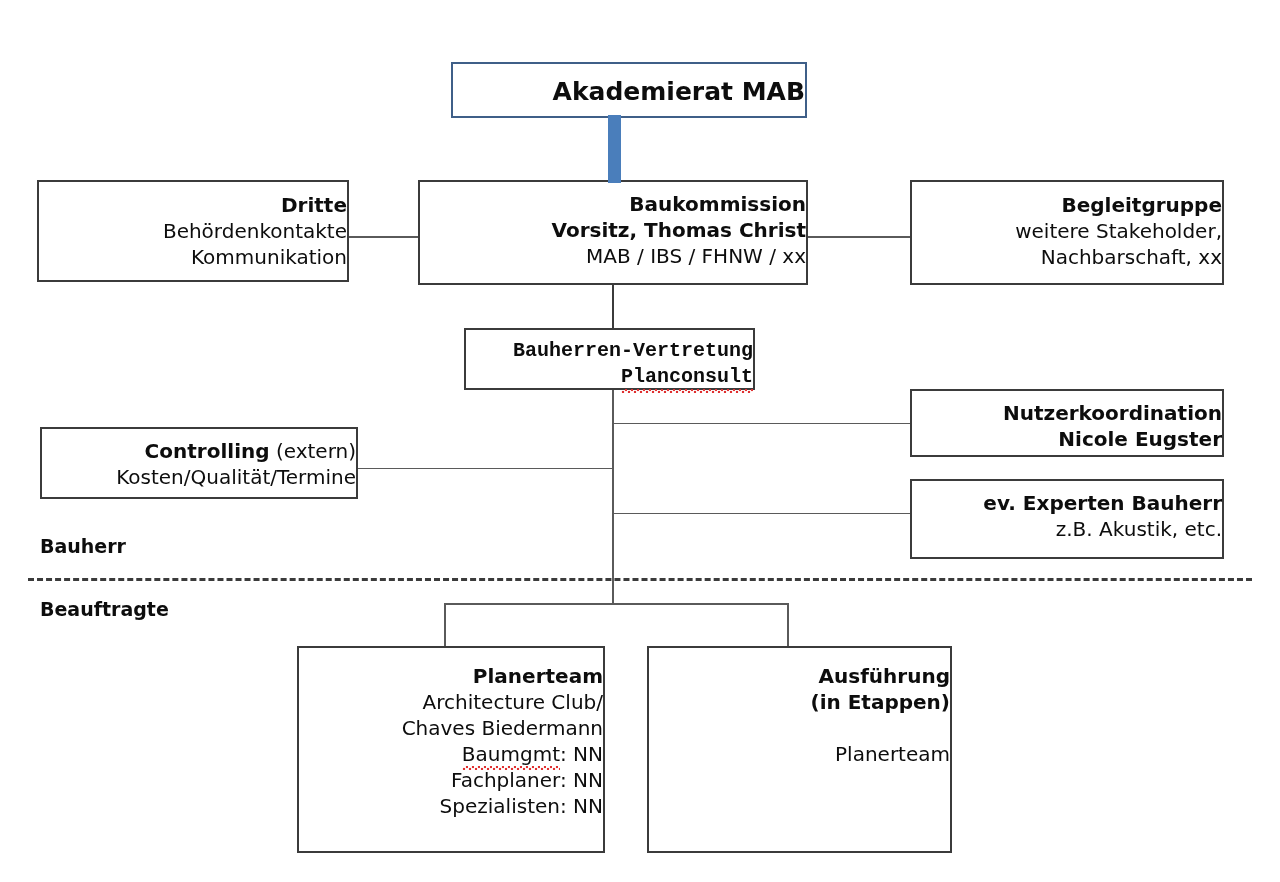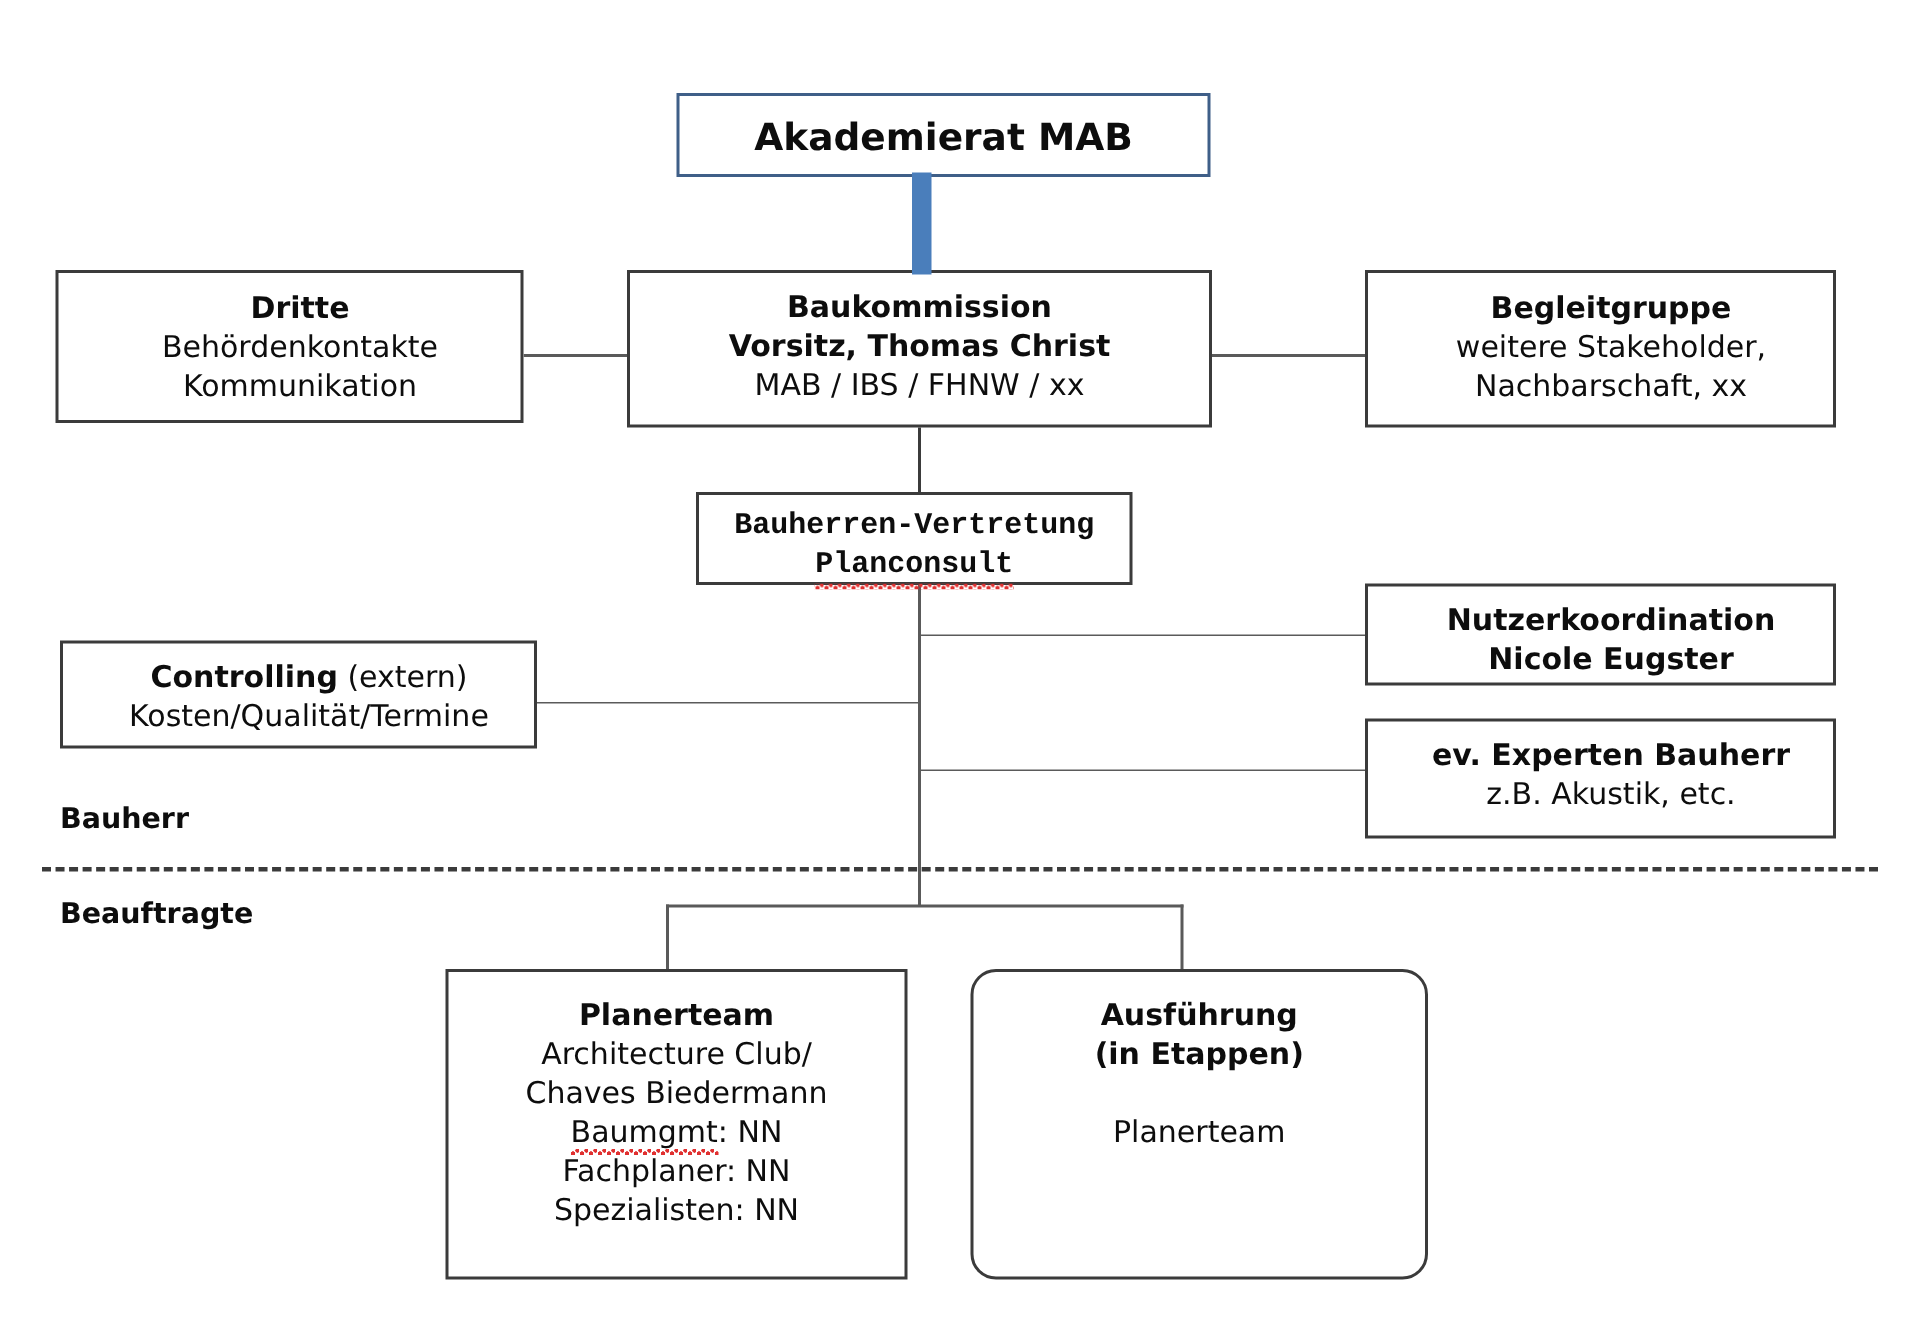--- a/index.html
+++ b/index.html
@@ -31,22 +31,22 @@
     position: absolute;
     left: 0; right: 0;
     display: flex;
     flex-direction: column;
   }
   .box .line {
     white-space: nowrap;
     line-height: 1.30;
   }
 
-  .pad-left .inner { padding-left: 14px; align-items: center; text-align: left; }
-  .centered .inner { align-items: center; text-align: center; }
+  .pad-left .inner { padding-left: 14px; align-items: flex-end; text-align: left; }
+  .centered .inner { align-items: flex-end; text-align: center; }
 
   .b   { font-weight: bold; }
   .n   { font-weight: normal; }
 
   
   .sp {
     position: relative;
     display: inline-block;
   }
   .sp::after {
@@ -116,21 +116,21 @@
   #box-controlling .line  { font-size: 20px; }
 
   #box-experten { left: 910px; top: 479px; width: 314px; height: 80px; }
   #box-experten .inner { top: 9px; }
   #box-experten .line  { font-size: 20px; }
 
   #box-planerteam { left: 297px; top: 646px; width: 308px; height: 207px; }
   #box-planerteam .inner { top: 15px; }
   #box-planerteam .line  { font-size: 20px; }
 
-  #box-ausfuehrung { left: 647px; top: 646px; width: 305px; height: 207px; border-radius: 17px; }
+  #box-ausfuehrung { left: 647px; top: 646px; width: 305px; height: 207px; }
   #box-ausfuehrung .inner { top: 15px; }
   #box-ausfuehrung .line  { font-size: 20px; }
   #box-ausfuehrung .gap  { height: 26px; }
 </style>
 </head>
 <body>
 
 <div id="canvas">
 
   <div class="conn blue" style="left:608px; top:115px; width:13px; height:68px;"></div>

